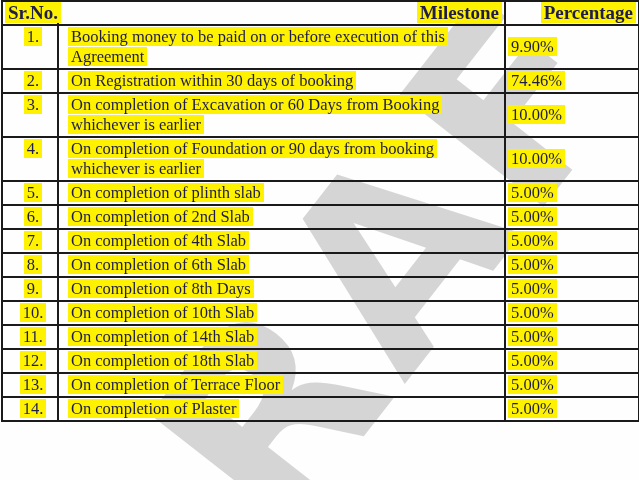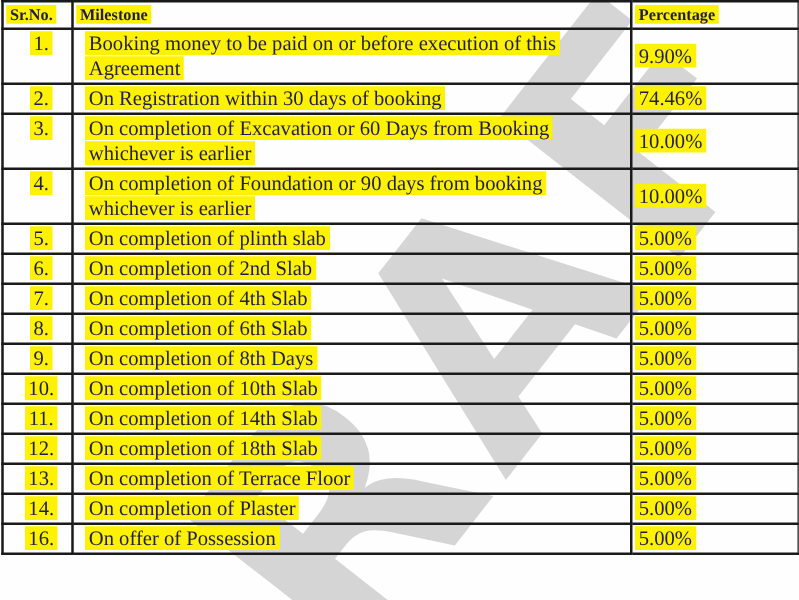--- a/index.html
+++ b/index.html
@@ -55,22 +55,22 @@
   col.c-mile{width:447px;}
   col.c-pct{width:134px;}
   th,td{
     border:2px solid var(--border);
     background:transparent;
     font-size:16.5px;
   }
   th{
     height:22px;
     font-weight:bold;
-    font-size:13px;
-    text-align:left;
+    font-size:19px;
+    text-align:right;
     vertical-align:middle;
     padding:0 2px;
     margin-top:44px;
   }
   td{height:22px;}
   td.sr{
     text-align:center;
     vertical-align:top;
     padding:1px 2px 0 8px;
   }
@@ -210,23 +210,16 @@
           </td>
           <td class="pct"><span class="hl">5.00%</span></td>
         </tr>
         <tr>
           <td class="sr"><span class="hl">14.</span></td>
           <td class="mile">
             <div class="line"><span class="hl">On completion of Plaster</span></div>
           </td>
           <td class="pct"><span class="hl">5.00%</span></td>
         </tr>
-        <tr>
-          <td class="sr"><span class="hl">16.</span></td>
-          <td class="mile">
-            <div class="line"><span class="hl">On offer of Possession</span></div>
-          </td>
-          <td class="pct"><span class="hl">5.00%</span></td>
-        </tr>
       </tbody>
   </table>
 
 </div>
 
 </body></html>

